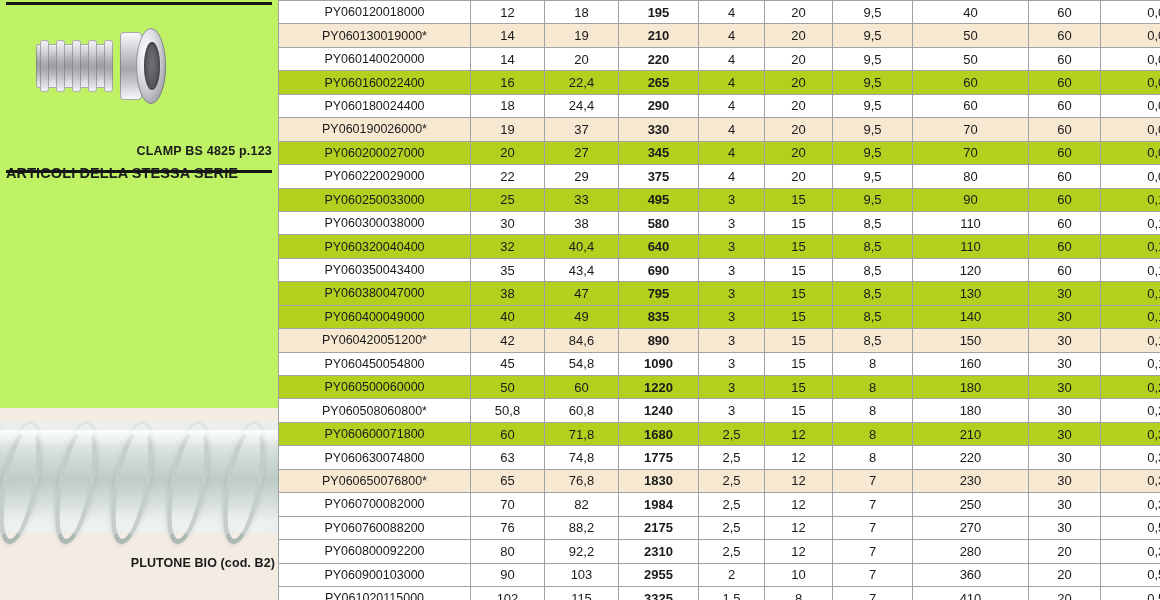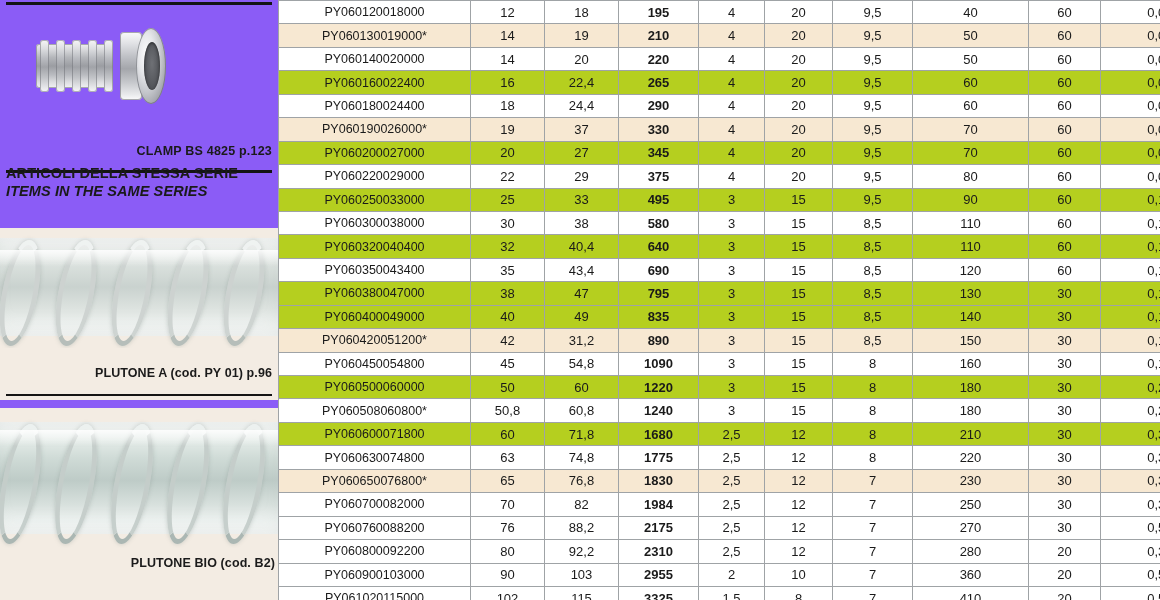--- a/index.html
+++ b/index.html
@@ -19,21 +19,21 @@
     width: 1160px;
     height: 600px;
     display: flex;
   }
 
   
   .sidebar {
     position: relative;
     width: 278px;
     height: 588px;
-    background: #8b5cf6;
+    background: #bef264;
     flex: 0 0 278px;
   }
   .sidebar-inner {
     position: relative;
     width: 278px;
     height: 600px;
   }
 
   
   .clamp-block {
@@ -323,37 +323,22 @@
           <div class="ct-flange"></div>
           <div class="ct-end"></div>
           <div class="ct-bore"></div>
         </div>
         <div class="clamp-caption">CLAMP BS 4825 p.123</div>
         <div class="clamp-rule-bottom"></div>
       </div>
 
       <div class="series-head">
         <div class="it">ARTICOLI DELLA STESSA SERIE</div>
-        <div class="en">ITEMS IN THE SAME SERIES</div>
       </div>
 
-      <div class="hose-tile one">
-        <div class="hose-bg"></div>
-        <div class="hose-photo">
-          <div class="hose-body"></div>
-          <div class="helix" style="left:2px;  top:12px;"></div>
-          <div class="helix" style="left:58px; top:12px;"></div>
-          <div class="helix" style="left:114px;top:12px;"></div>
-          <div class="helix" style="left:170px;top:12px;"></div>
-          <div class="helix" style="left:226px;top:12px;"></div>
-          <div class="hose-gloss"></div>
-        </div>
-        <div class="hose-caption">PLUTONE A  (cod. PY 01) p.96</div>
-        <div class="tile-rule"></div>
-      </div>
 
       <div class="hose-tile two">
         <div class="hose-bg"></div>
         <div class="hose-photo">
           <div class="hose-body"></div>
           <div class="helix" style="left:2px;  top:16px;"></div>
           <div class="helix" style="left:58px; top:16px;"></div>
           <div class="helix" style="left:114px;top:16px;"></div>
           <div class="helix" style="left:170px;top:16px;"></div>
           <div class="helix" style="left:226px;top:16px;"></div>
@@ -544,21 +529,21 @@
             <td>3</td>
             <td>15</td>
             <td>8,5</td>
             <td>140</td>
             <td>30</td>
             <td>0,125</td>
           </tr>
           <tr class="cream">
             <td class="code">PY060420051200*</td>
             <td>42</td>
-            <td>31,2</td>
+            <td>84,6</td>
             <td class="bold">890</td>
             <td>3</td>
             <td>15</td>
             <td>8,5</td>
             <td>150</td>
             <td>30</td>
             <td>0,131</td>
           </tr>
           <tr class="white">
             <td class="code">PY060450054800</td>

